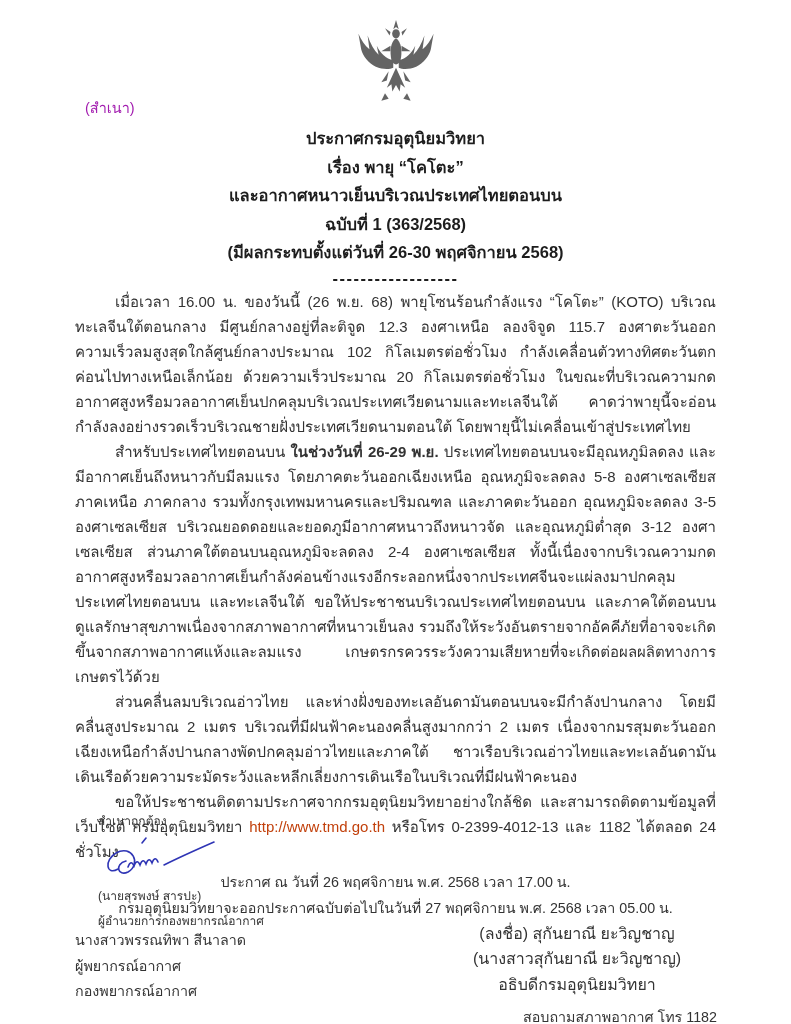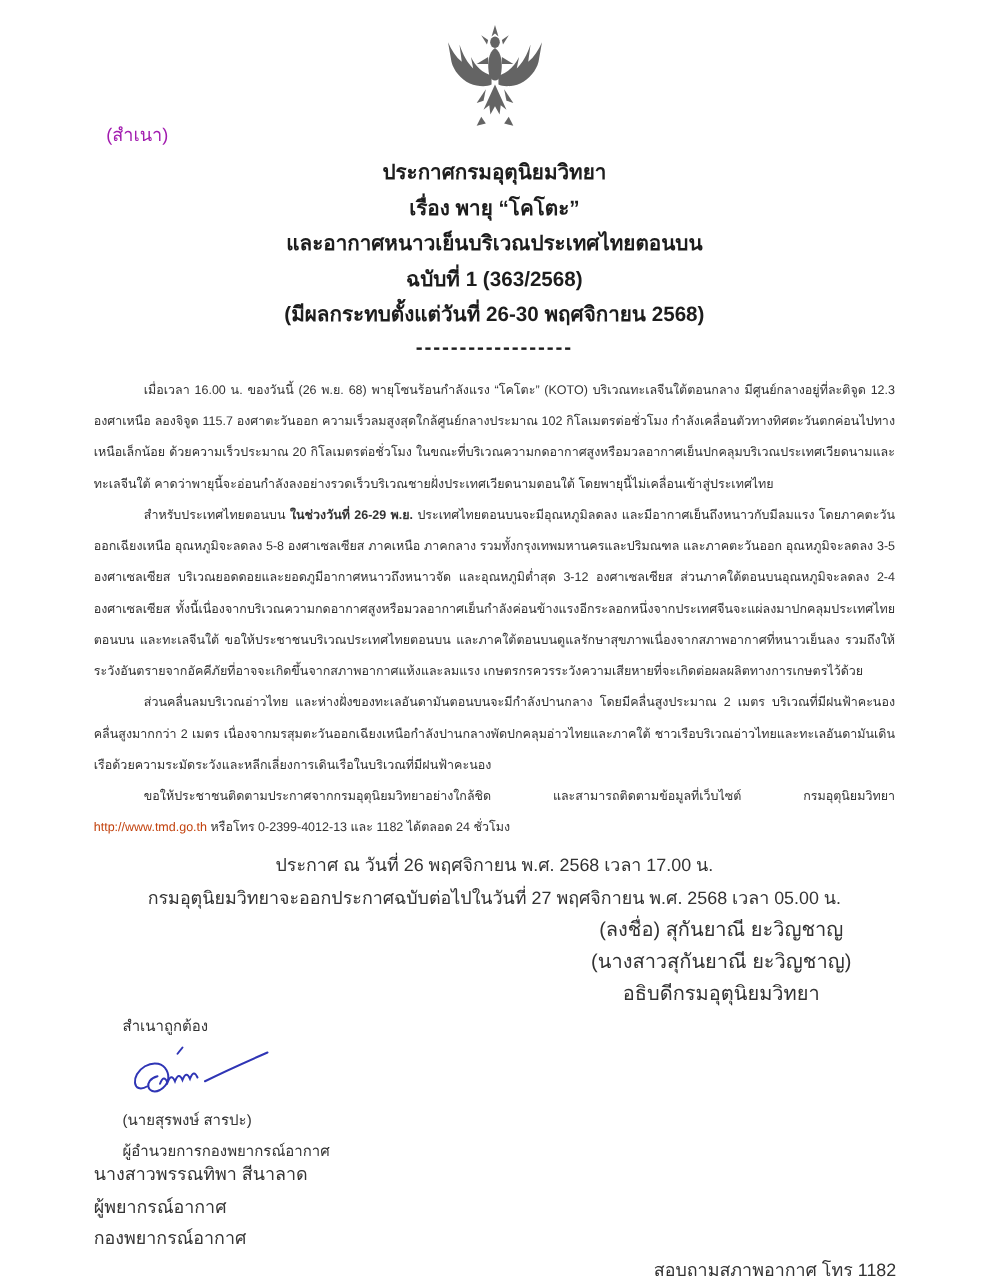--- a/index.html
+++ b/index.html
@@ -7,21 +7,21 @@
     position:relative; width:791px; height:1024px; background:#ffffff;
     font-family:"Liberation Sans","DejaVu Sans",sans-serif;
     color:#333333; overflow:hidden;
   }
   .content { padding:0 75px; }
   .emblem-wrap { text-align:center; padding-top:20px; height:92px; }
   .emblem-wrap svg { opacity:.85; }
   .copy-label { position:absolute; left:85px; top:96px; font-size:14.5px; color:#a21caf; }
   .doc-header { text-align:center; margin-top:12px; font-weight:bold; font-size:16.5px; line-height:28.5px; color:#1d1d1d; }
   .divider { text-align:center; font-weight:bold; letter-spacing:1.5px; line-height:22px; color:#1d1d1d; }
-  .body-text { margin-top:11px; font-size:10px; line-height:25px; text-align:justify; color:#333; }
+  .body-text { font-size:15px; line-height:25px; text-align:justify; color:#333; }
   .body-text p { margin:0; text-indent:40px; }
   .url-link { color:#c2410c; text-decoration:none; }
   .issued-block { text-align:center; margin-top:5px; font-size:14.3px; line-height:26px; }
   .signer-block { margin-left:352px; width:300px; text-align:center; font-size:16px; line-height:25.5px; }
   .certification { position:absolute; left:98px; top:810px; font-size:12px; line-height:22px; }
   .cert-sig { margin:3px 0 0 4px; height:46px; }
   .cert-name { margin-top:4px; }
   .cert-title { margin-top:3px; }
   .footer { position:absolute; left:75px; right:74px; top:928px; display:flex; justify-content:space-between; font-size:14.3px; line-height:25.5px;flex-direction:column; }
   .footer-right { text-align:right; }

